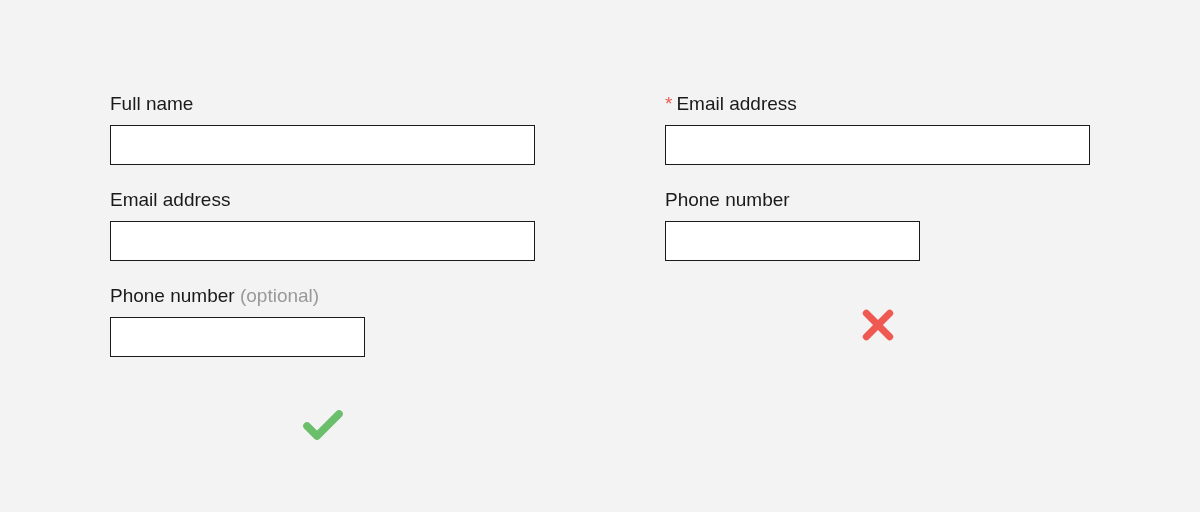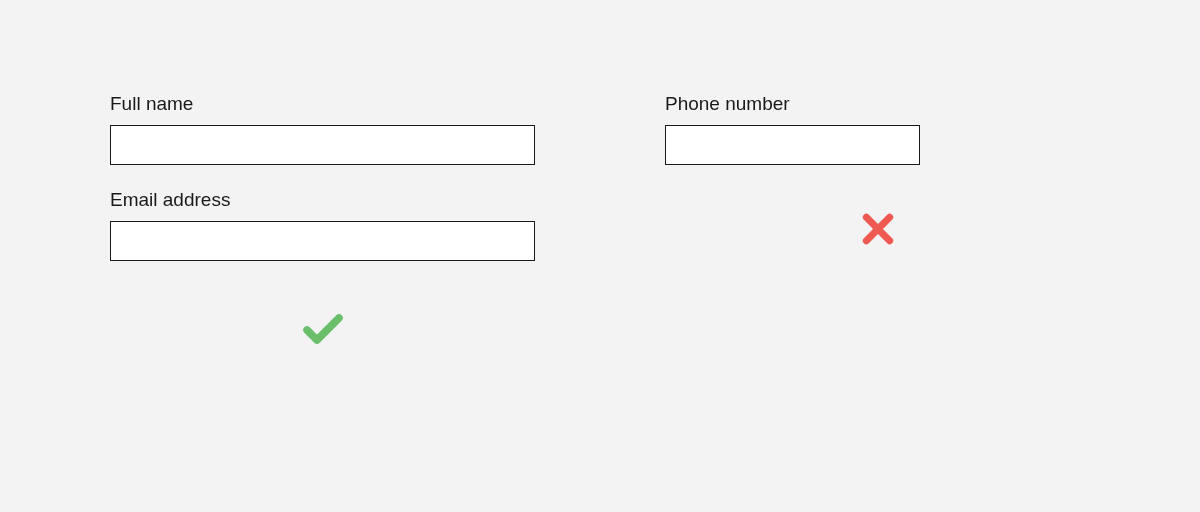--- a/index.html
+++ b/index.html
@@ -83,32 +83,45 @@
       <input type="text" class="text-input" style="">
     </div>
 
     <div class="field-group">
       <label class="field-label">
         <span>Email address</span>
       </label>
       <input type="text" class="text-input" style="">
     </div>
 
+    <div class="field-group">
+      <label class="field-label">
+        <span>Phone number</span>
+        <span class="optional-text">(optional)</span>
+      </label>
+      <input type="text" class="text-input short" style="">
+    </div>
 
     <div class="status-icon-wrap">
       <svg class="check-svg" viewBox="0 0 24 24">
         <path d="M4 12.5 L9 17.5 L20 6.5" fill="none" stroke="#6bbf6b" stroke-width="3.8" stroke-linecap="round" stroke-linejoin="round"></path>
       </svg>
     </div>
 
   </div>
 
   <div class="form-column">
 
 
+    <div class="field-group">
+      <label class="field-label">
+        <span class="required-asterisk">*</span><span>Email address</span>
+      </label>
+      <input type="text" class="text-input" style="">
+    </div>
 
     <div class="field-group">
       <label class="field-label">
         <span>Phone number</span>
       </label>
       <input type="text" class="text-input short" style="">
     </div>
 
     <div class="status-icon-wrap">
       <svg class="cross-svg" viewBox="0 0 24 24">

